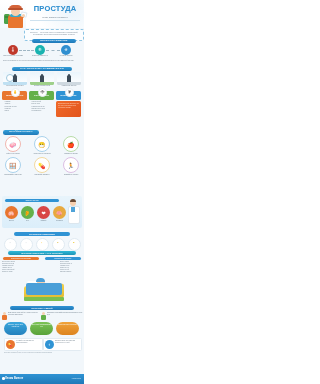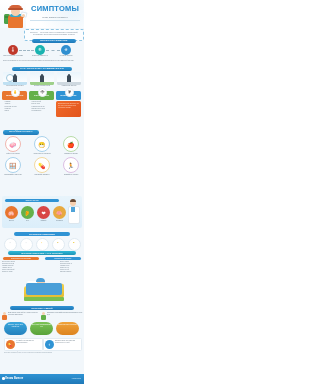--- a/index.html
+++ b/index.html
@@ -196,21 +196,21 @@
       <div class="bag2"></div>
       <div class="body"></div>
       <div class="scarf"></div>
       <div class="head"></div>
       <div class="hat"></div>
       <div class="brim"></div>
       <div class="arm"></div>
       <div class="tissue"></div>
       <div class="hand"></div>
     </div>
-    <div class="title">СИМПТОМЫ</div>
+    <div class="title">ПРОСТУДА</div>
     <div class="subtitle">Лечим, используя правильно</div>
     <div class="hdr-line"></div>
   </div>
 
   <div class="bubble">
     <p class="tiny">Простуда — это группа острых респираторных заболеваний, вызываемых переохлаждением организма человека</p>
   </div>
   <div class="blue-pill">ПЕРЕОХЛАЖДЕНИЕ</div>
 
   <div class="icon-row">

